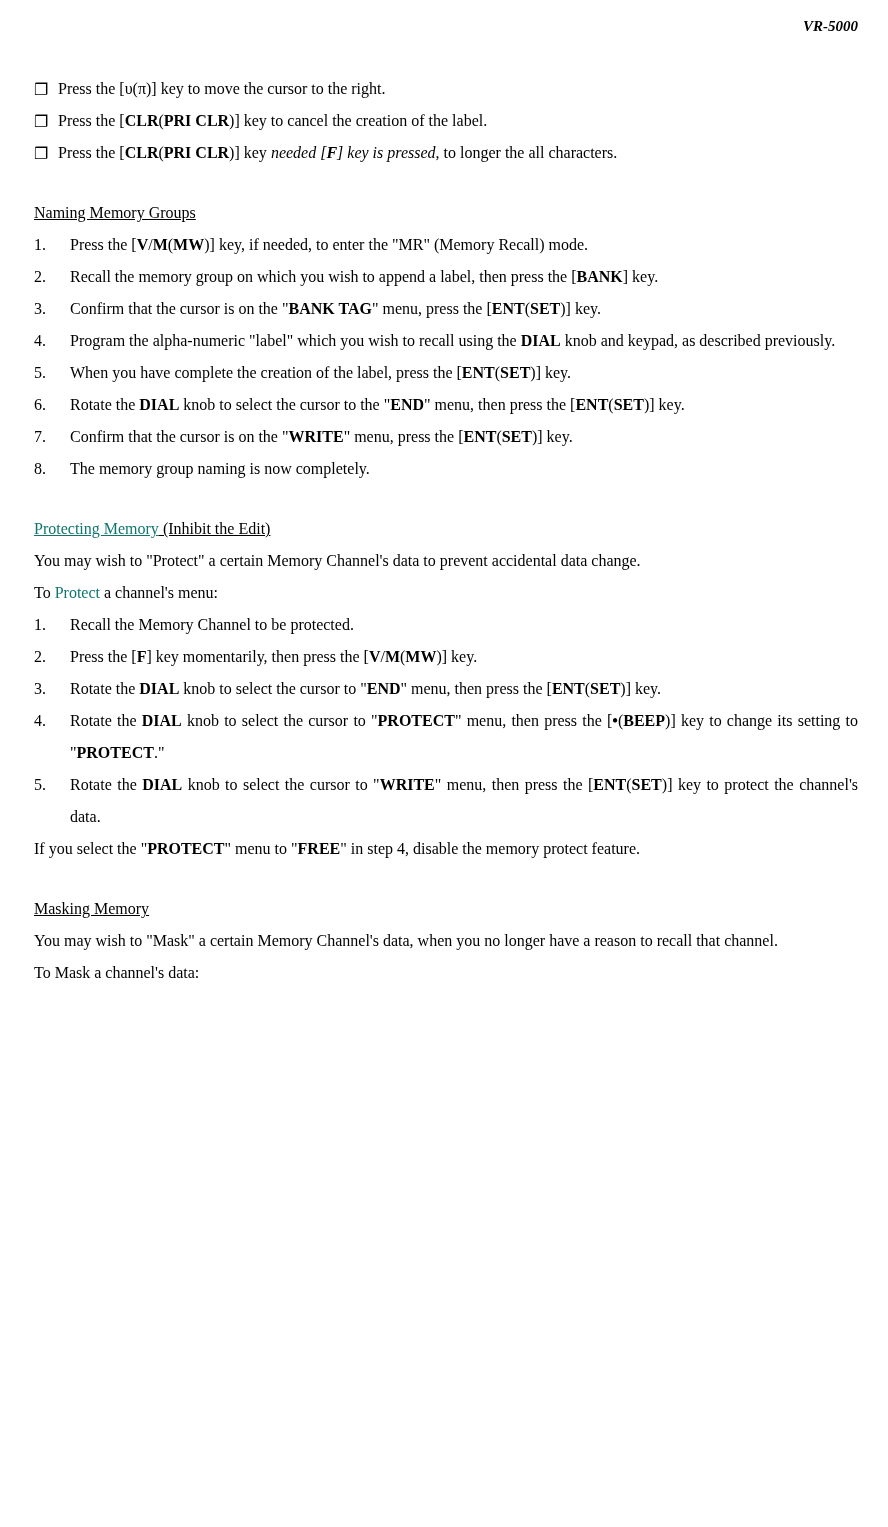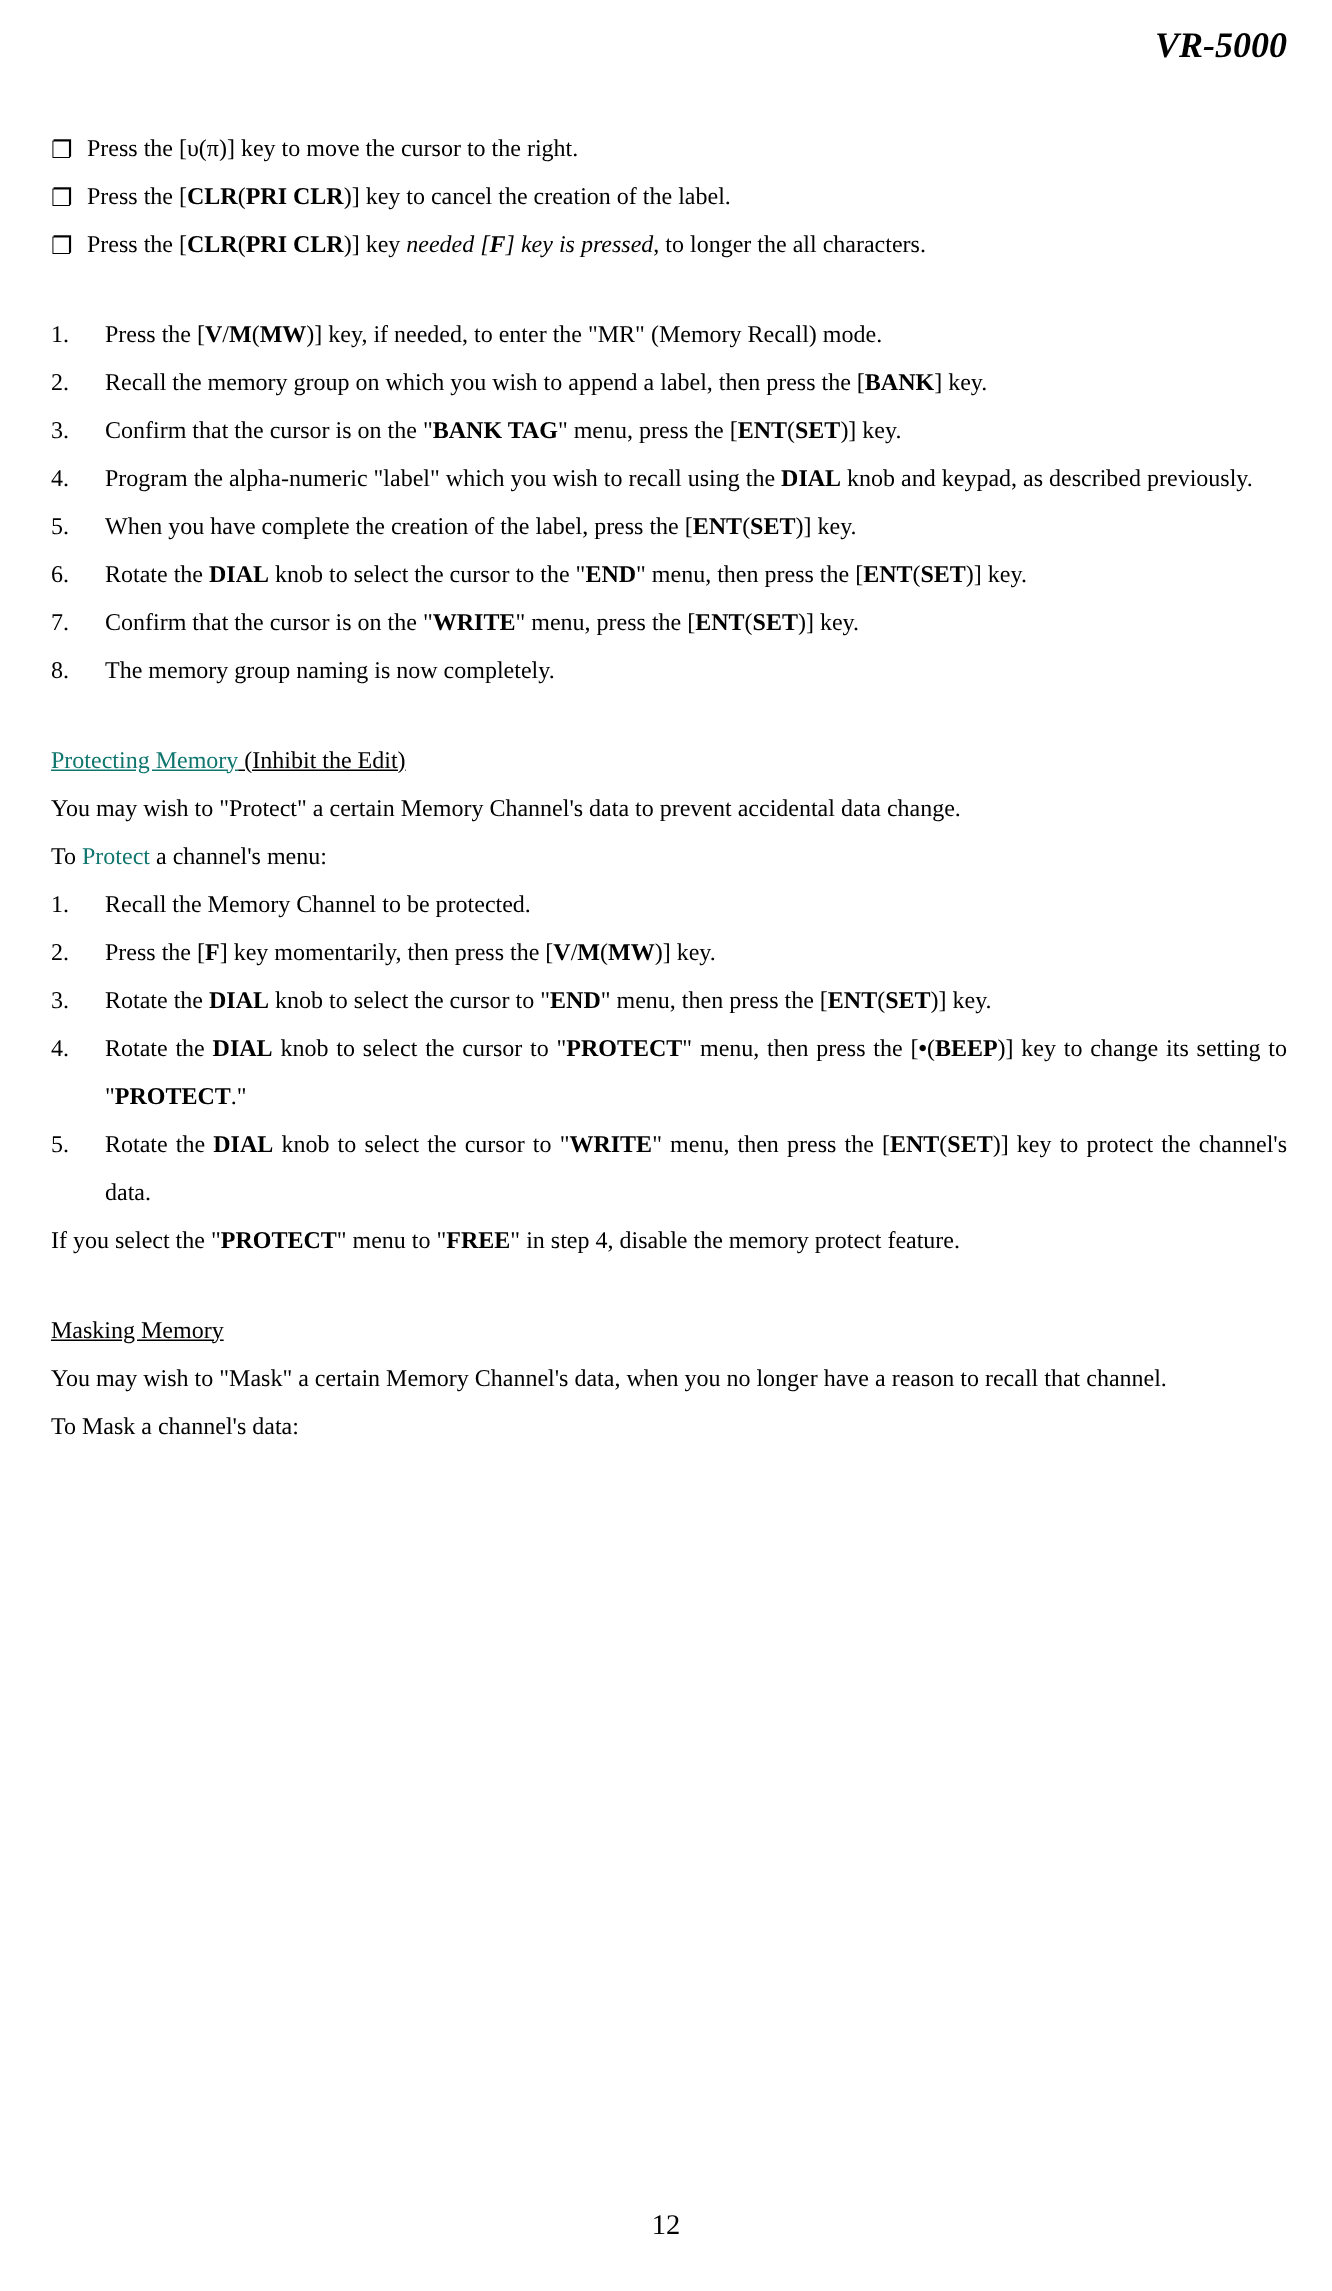--- a/index.html
+++ b/index.html
@@ -14,21 +14,21 @@
     min-height: 1527px;
     margin: 0 auto;
     padding: 18px 30px 50px 34px;
     box-sizing: border-box;
     position: relative;
   }
   .header {
     text-align: right;
     font-weight: bold;
     font-style: italic;
-    font-size: 24px;
+    font-size: 15px;
     line-height: 1.15;
     margin-bottom: 38px;
   }
   .content {
     font-size: 16px;
     line-height: 2;
   }
   .bullet-list {
     list-style: none;
     padding: 0;
@@ -105,20 +105,21 @@
         <span>Press the [</span><span>υ</span><span>(</span><span>π</span><span>)] key to move the cursor to the right.</span>
       </li>
       <li>
         <span>Press the [</span><span class="b">CLR</span><span>(</span><span class="b">PRI CLR</span><span>)] key to cancel the creation of the label.</span>
       </li>
       <li>
         <span>Press the [</span><span class="b">CLR</span><span>(</span><span class="b">PRI CLR</span><span>)] key </span><span class="i">needed [</span><span class="i b">F</span><span class="i">] key is pressed</span><span>, to longer the all characters.</span>
       </li>
     </ul>
 
+    <p class="section-heading">Naming Memory Groups</p>
     <ol class="num" id="naming-list">
         <li><span>Press the [</span><span class="b">V</span><span>/</span><span class="b">M</span><span>(</span><span class="b">MW</span><span>)] key, if needed, to enter the "MR" (Memory Recall) mode.</span></li>
         <li><span>Recall the memory group on which you wish to append a label, then press the [</span><span class="b">BANK</span><span>] key.</span></li>
         <li><span>Confirm that the cursor is on the "</span><span class="b">BANK TAG</span><span>" menu, press the [</span><span class="b">ENT</span><span>(</span><span class="b">SET</span><span>)] key.</span></li>
         <li><span>Program the alpha-numeric "label" which you wish to recall using the </span><span class="b">DIAL</span><span> knob and keypad, as described previously.</span></li>
         <li><span>When you have complete the creation of the label, press the [</span><span class="b">ENT</span><span>(</span><span class="b">SET</span><span>)] key.</span></li>
         <li><span>Rotate the </span><span class="b">DIAL</span><span> knob to select the cursor to the "</span><span class="b">END</span><span>" menu, then press the [</span><span class="b">ENT</span><span>(</span><span class="b">SET</span><span>)] key.</span></li>
         <li><span>Confirm that the cursor is on the "</span><span class="b">WRITE</span><span>" menu, press the [</span><span class="b">ENT</span><span>(</span><span class="b">SET</span><span>)] key.</span></li>
         <li><span>The memory group naming is now completely.</span></li>
       </ol>
@@ -138,14 +139,13 @@
         <li><span>Rotate the </span><span class="b">DIAL</span><span> knob to select the cursor to "</span><span class="b">WRITE</span><span>" menu, then press the [</span><span class="b">ENT</span><span>(</span><span class="b">SET</span><span>)] key to protect the channel's data.</span></li>
       </ol>
     <p class="body" id="protect-after" style="margin-bottom:28px;"><span>If you select the "</span><span class="b">PROTECT</span><span>" menu to "</span><span class="b">FREE</span><span>" in step 4, disable the memory protect feature.</span></p>
 
     <p class="section-heading">Masking Memory</p>
     <p class="body">You may wish to "Mask" a certain Memory Channel's data, when you no longer have a reason to recall that channel.</p>
     <p class="body">To Mask a channel's data:</p>
 
   </div>
 
-  <div class="page-number">12</div>
 </div>
 
 </body></html>

